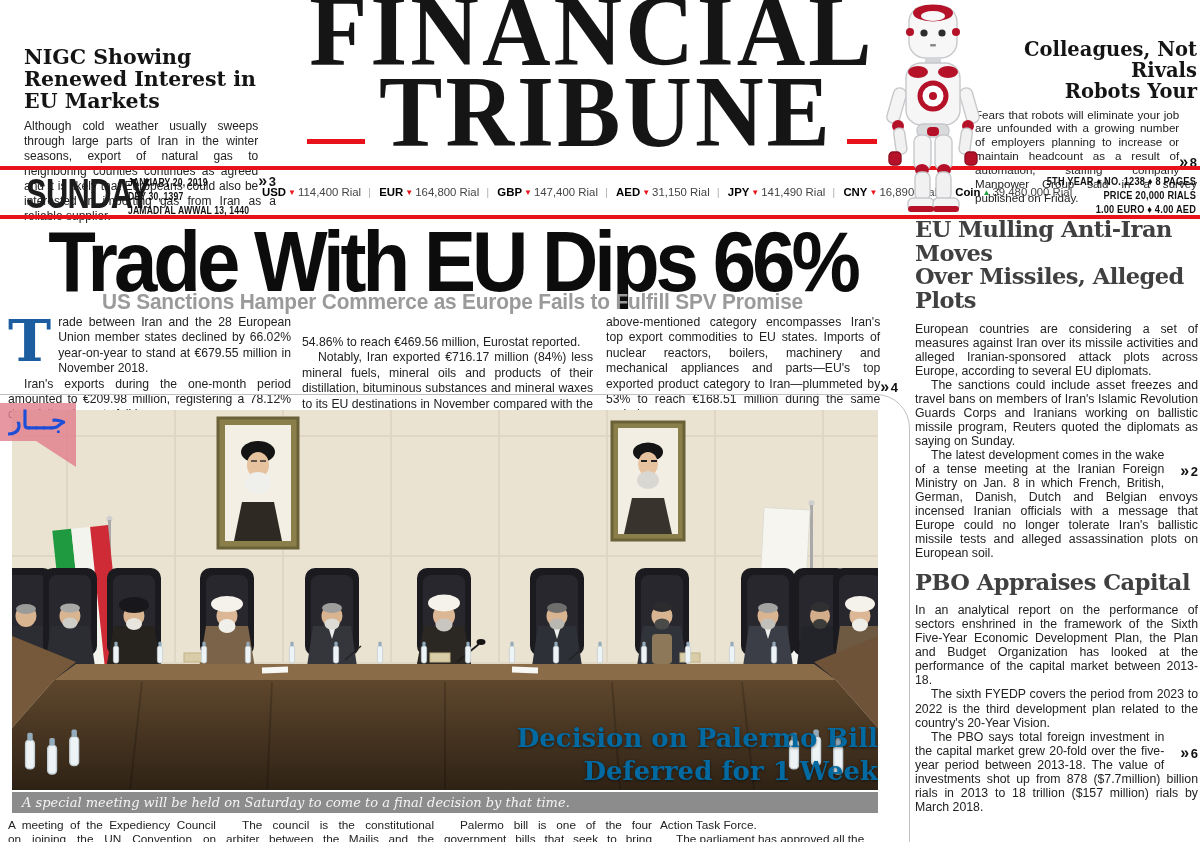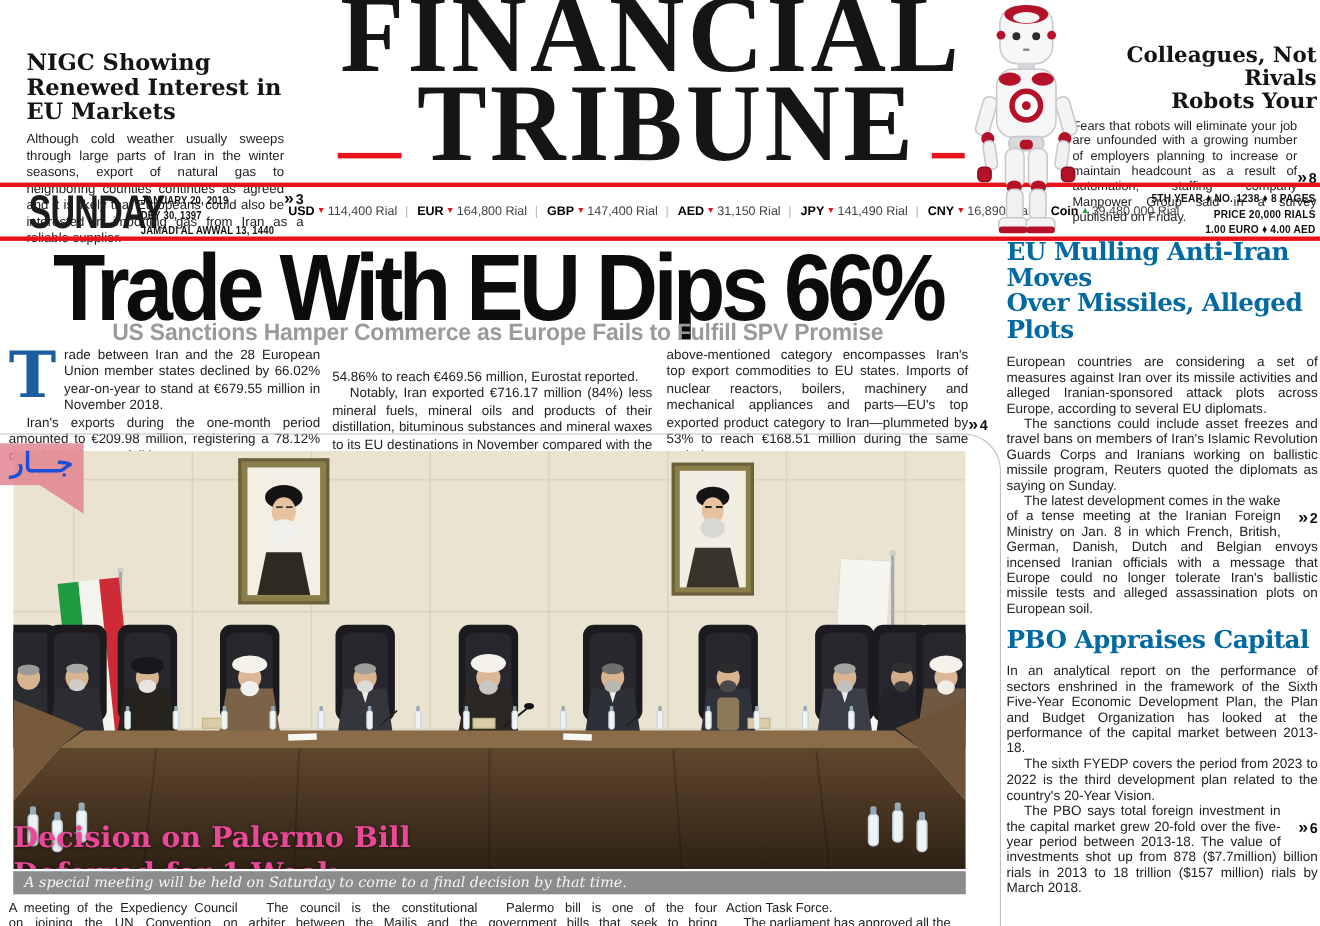--- a/index.html
+++ b/index.html
@@ -34,37 +34,37 @@
   
   #lead-headline{left:0;top:218px;width:905px;text-align:center;font-weight:bold;
     font-size:78px;letter-spacing:-4px;line-height:1;color:#0c0c0c;transform:scaleY(1.1);transform-origin:center top;}
   #lead-sub{left:0;top:290px;width:905px;text-align:center;font-weight:bold;
     font-size:21.5px;color:#9a9a9a;letter-spacing:-0.2px;transform:scaleX(0.97);transform-origin:center top;}
   .dropcap{float:left;font-family:"DejaVu Serif",serif;font-weight:bold;font-size:58px;
     line-height:0.8;margin:3px 7px 0 0;color:#1b5d9e;}
   
   #story-frame{left:-36px;top:394px;width:944px;height:478px;border:1.5px solid #bfbfbf;border-radius:34px;}
   #photo{left:12px;top:410px;width:866px;height:380px;overflow:hidden;}
-  #photo-title{position:absolute;left:0;top:312px;width:100%;text-align:left;
-    font-family:"DejaVu Serif",serif;font-weight:bold;font-size:26px;line-height:1.25;color:#ec4899;
-    text-shadow:0 1px 3px rgba(0,0,0,0.55);margin-top:24px;}
+  #photo-title{position:absolute;left:0;top:312px;width:100%;text-align:right;
+    font-family:"DejaVu Serif",serif;font-weight:bold;font-size:26px;line-height:1.25;color:#0369a1;
+    text-shadow:0 1px 3px rgba(0,0,0,0.55);}
   #photo-caption{left:12px;top:792px;width:866px;height:21px;background:#8c8c8c;
     font-family:"DejaVu Serif",serif;font-style:italic;font-size:13px;color:#f4f4f4;
     line-height:21px;padding-left:10px;box-sizing:border-box;}
   #corner-tag{left:0;top:403px;width:76px;height:38px;background:rgba(226,128,140,0.82);
     color:#1d4ed8;font-family:"DejaVu Serif",serif;font-weight:bold;font-size:25px;text-align:center;
     line-height:36px;z-index:6;}
   #corner-tag .tail{position:absolute;right:0;top:38px;width:0;height:0;
     border-top:26px solid rgba(226,128,140,0.82);border-left:40px solid transparent;}
   .bot-col{top:818px;width:208px;font-size:11.8px;line-height:1.22;text-align:justify;color:#222;}
   .bot-col p{margin:0;}
   
   #rail{left:915px;top:218px;width:283px;}
   #rail h2{font-family:"DejaVu Serif",serif;font-weight:bold;font-size:22.5px;line-height:1.05;
-    margin:0 0 9px 0;color:#0369a1;letter-spacing:-0.5px;}
+    margin:0 0 9px 0;color:#404040;letter-spacing:-0.5px;}
   #rail .rb{font-size:12.3px;line-height:1.14;text-align:justify;color:#222;margin-bottom:9px;}
   #rail .rb p{margin:0;}
   #rail h2.mt{margin-top:11px;}
   .clearfix::after{content:"";display:block;clear:both;}
 </style>
 </head>
 <body>
 
 <div id="page">
 

